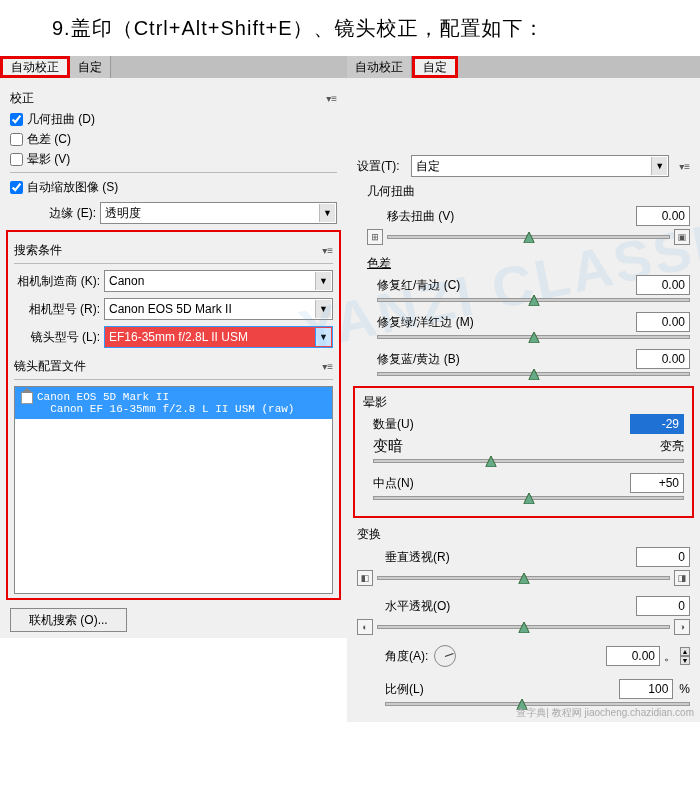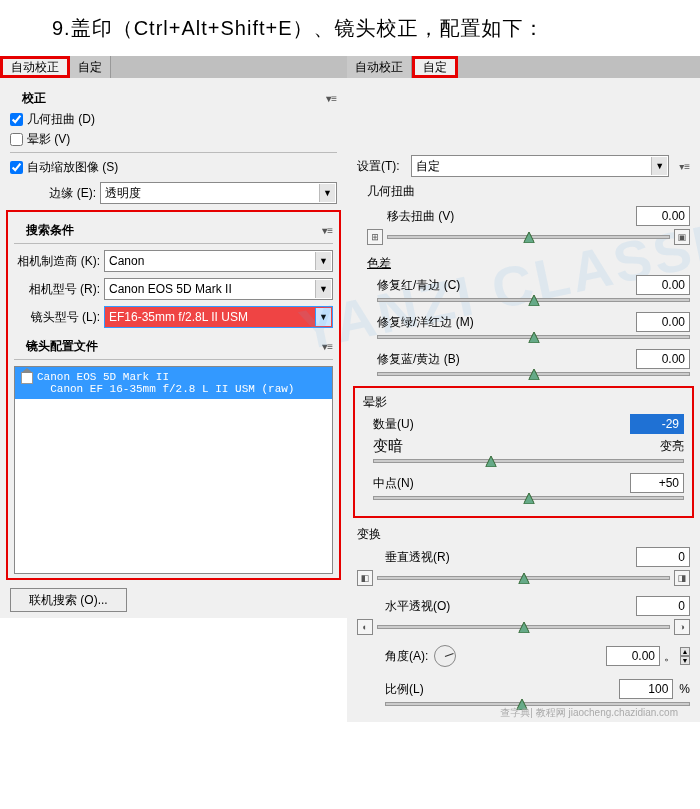--- a/index.html
+++ b/index.html
@@ -9,21 +9,21 @@
 .left-panel { width: 347px; }
 .right-panel { width: 353px; }
 
 
 .tab-row { display: flex; align-items: center; background: #bfbfbf; height: 22px; position: relative; }
 .tab { height: 22px; padding: 0 8px; display: flex; align-items: center; font-size: 12px; border-right: 1px solid #999; background: #c9c9c9; cursor: default; }
 .tab.active { background: #f0f0f0; }
 .red-box { border: 3px solid #e60000 !important; }
 
 .panel-body { background: #f0f0f0; padding: 6px 10px; position: relative; }
-.section-title { font-weight: bold; font-size: 12px; margin: 6px 0 4px 12px; display: flex; justify-content: space-between; align-items: center; }
+.section-title { font-weight: normal; font-size: 12px; margin: 6px 0 4px 0; display: flex; justify-content: space-between; align-items: center; }
 .hr { border-bottom: 1px solid #bbb; margin: 4px 0 6px 0; width: 100%; }
 .check-row { display: flex; align-items: center; margin: 3px 0; font-size: 12px; }
 .check-row input { margin-right: 4px; }
 .form-row { display: flex; align-items: center; margin: 6px 0; }
 .form-row label { text-align: right; width: 90px; padding-right: 4px; font-size: 12px; }
 .combo { border: 1px solid #8a8a8a; background: #fff; height: 22px; flex: 1; display: flex; align-items: center; padding: 0 4px; position: relative; }
 .combo .arrow { position: absolute; right: 1px; top: 1px; bottom: 1px; width: 16px; background: #e5e5e5; border-left: 1px solid #bbb; display: flex; align-items: center; justify-content: center; font-size: 9px; }
 .blue-combo { border: 1px solid #3399ff; background: #ef4444; color: #fff; }
 .blue-combo .arrow { background: #cce6ff; border-left: 1px solid #3399ff; color: #000; }
 .menu-icon { font-size: 10px; color: #555; }
@@ -44,21 +44,21 @@
 .slider-icon { width: 16px; height: 16px; border: 1px solid #888; background: #f5f5f5; font-size: 9px; display: flex; align-items: center; justify-content: center; color: #555; }
 .slider-track { flex: 1; height: 4px; background: #ccc; border: 1px solid #999; position: relative; }
 .slider-thumb { position: absolute; top: -4px; transform: translateX(-50%); }
 .slider-thumb svg { display: block; }
 .angle-dial { width: 22px; height: 22px; border: 1px solid #888; border-radius: 50%; background: #eee; display: inline-block; position: relative; margin: 0 6px; }
 .angle-dial::after { content: ""; position: absolute; left: 50%; top: 50%; width: 9px; height: 1px; background: #333; transform-origin: left; transform: rotate(-20deg); }
 .spin { width: 10px; display: flex; flex-direction: column; }
 .spin div { height: 9px; border: 1px solid #888; background: #e5e5e5; font-size: 7px; line-height: 7px; text-align: center; }
 .watermark { position: absolute; font-size: 56px; color: rgba(100,170,230,0.12); transform: rotate(-12deg); pointer-events: none; font-weight: bold; letter-spacing: 3px; white-space: nowrap; z-index: 1; }
 .rp-content > * { position: relative; z-index: 2; }
-.footer-mark { position: absolute; bottom: 2px; right: 22px; font-size: 10px; color: #aaa; font-family: Arial; }
+.footer-mark { position: absolute; bottom: 2px; right: 6px; font-size: 10px; color: #aaa; font-family: Arial; }
 </style>
 </head>
 <body>
 
 <div class="title-text">9.盖印（Ctrl+Alt+Shift+E）、镜头校正，配置如下：</div>
 
 <div class="panels">
 
   <div class="left-panel">
     <div class="tab-row">
@@ -69,20 +69,24 @@
       <div class="section-title">
         <span>校正</span>
         <span class="menu-icon">▾≡</span>
       </div>
       <div class="check-row">
           <input type="checkbox" checked="" style="">
           <span>几何扭曲 (D)</span>
         </div>
       <div class="check-row">
           <input type="checkbox" style="">
+          <span>色差 (C)</span>
+        </div>
+      <div class="check-row">
+          <input type="checkbox" style="">
           <span>晕影 (V)</span>
         </div>
       <div class="hr"></div>
       <div class="check-row">
           <input type="checkbox" checked="" style="">
           <span>自动缩放图像 (S)</span>
         </div>
       <div class="form-row">
         <label>边缘 (E):</label>
         <div class="combo">

